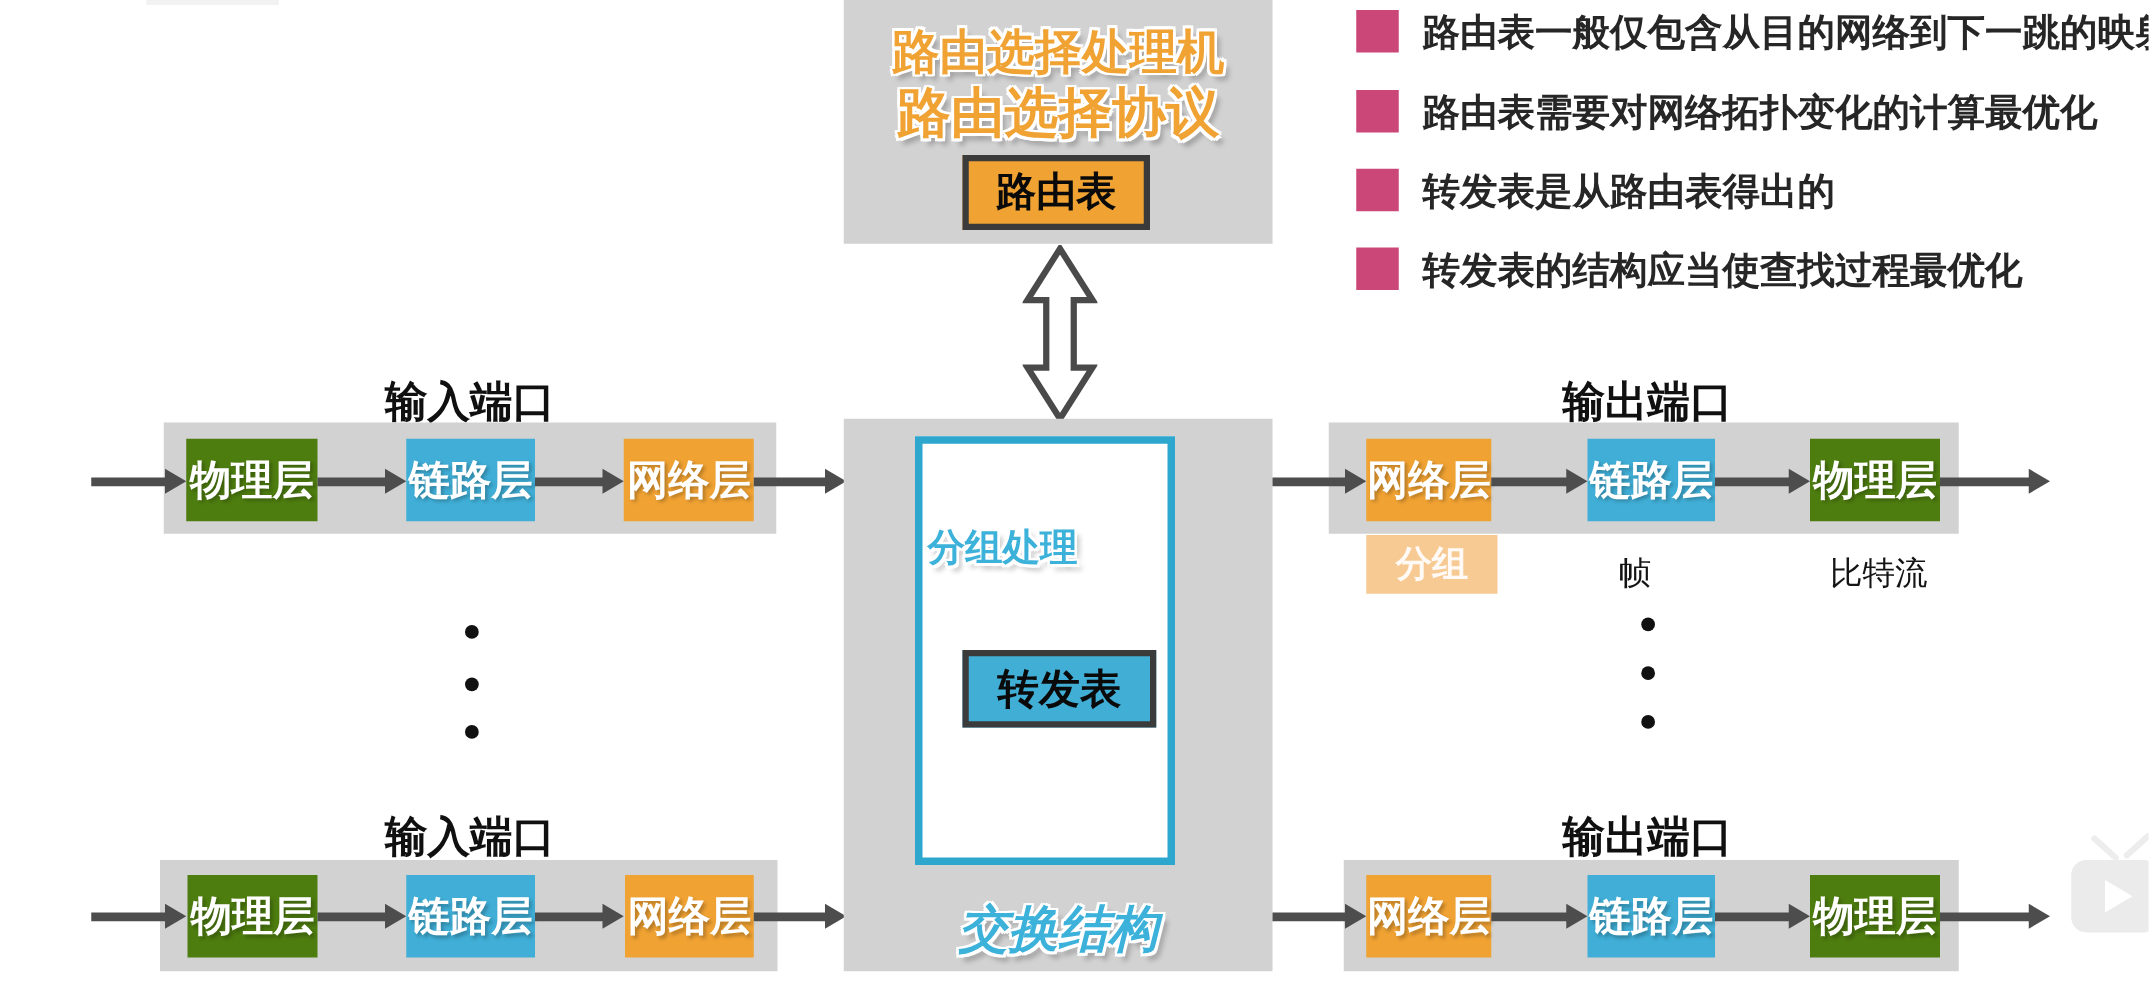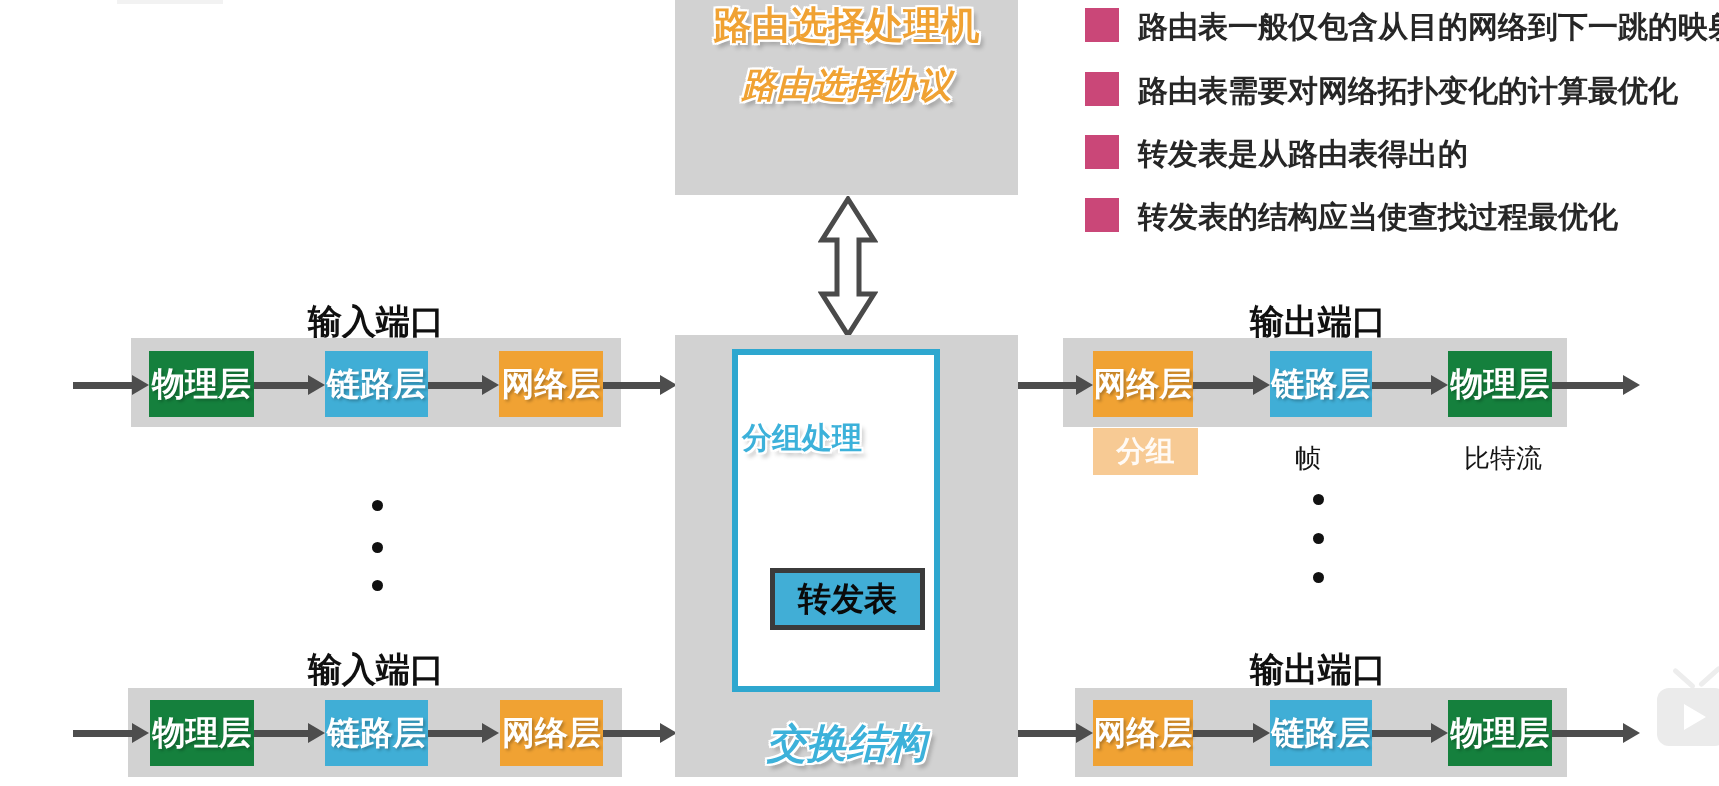--- a/index.html
+++ b/index.html
@@ -4,21 +4,21 @@
 <style>
   html,body{margin:0;padding:0;background:#fff;}
   #stage{position:relative;width:1719px;height:786px;background:#ffffff;overflow:hidden;
          font-family:"Liberation Sans","DejaVu Sans",sans-serif;}
   .abs{position:absolute;}
   .panel{position:absolute;background:#d2d2d2;}
   .gbar{position:absolute;background:#d2d2d2;}
   .port-title{position:absolute;width:160px;text-align:center;font-size:34px;font-weight:bold;color:#101010;}
   .layerbox{position:absolute;height:66px;display:flex;align-items:center;justify-content:center;
             color:#ffffff;font-size:33px;font-weight:bold;text-shadow:2px 2px 3px rgba(0,0,0,0.25);}
-  .green{background:#15803d;font-family:Liberation Mono, monospace;} .blue{background:#40aed6;} .orange{background:#f0a233;}
+  .green{background:#4d7c0f;font-family:Liberation Mono, monospace;} .blue{background:#40aed6;} .orange{background:#f0a233;}
   .harrow{position:absolute;height:7px;background:#4d4d4d;}
   .harrow::after{content:'';position:absolute;right:-16px;top:-7px;width:0;height:0;
                  border-left:17px solid #4d4d4d;border-top:10px solid transparent;border-bottom:10px solid transparent;}
   .outline-orange{color:#f0a233;text-shadow:-2px -2px 0 #fff,2px -2px 0 #fff,-2px 2px 0 #fff,2px 2px 0 #fff,
                   -2px 0 0 #fff,2px 0 0 #fff,0 -2px 0 #fff,0 2px 0 #fff,4px 5px 4px rgba(0,0,0,0.25);}
   .outline-blue{color:#3cb1da;text-shadow:-2px -2px 0 #fff,2px -2px 0 #fff,-2px 2px 0 #fff,2px 2px 0 #fff,
                 -2px 0 0 #fff,2px 0 0 #fff,0 -2px 0 #fff,0 2px 0 #fff,4px 5px 4px rgba(0,0,0,0.25);}
   .titlebox{position:absolute;width:343px;left:675px;text-align:center;font-weight:bold;}
   .tablebox{position:absolute;box-sizing:border-box;border:5px solid #3b3b3b;display:flex;
             align-items:center;justify-content:center;font-weight:bold;color:#0a0a0a;}
@@ -38,22 +38,25 @@
            border-top:13px solid transparent;border-bottom:13px solid transparent;}
 </style>
 </head>
 <body>
 
 <div id="stage">
 
   <div class="abs" style="left:117px;top:0;width:106px;height:4px;background:#f2f2f2;"></div>
 
   <div class="panel" style="left:675px;top:0;width:343px;height:195px;"></div>
-  <div class="titlebox outline-orange" style="top:0;font-size:38px;">路由选择处理机</div>
-  <div class="titlebox outline-orange" style="top:62px;font-size:35px;font-style:italic;">路由选择协议</div>
+  <div class="titlebox outline-orange" style="top:16px;font-size:38px;">路由选择处理机</div>
+  <div class="titlebox outline-orange" style="top:62px;font-size:43px;">路由选择协议</div>
+  <div class="tablebox" style="left:770px;top:124px;width:150px;height:60px;background:#f0a233;font-size:32px;">
+    <span>路由表</span>
+  </div>
 
   <svg class="abs" style="left:818px;top:196px;" width="60" height="142" viewBox="0 0 60 142">
     <polygon points="30,3 56,44 41,44 41,98 56,98 30,139 4,98 19,98 19,44 4,44" fill="#ffffff" stroke="#4a4a4a" stroke-width="5" stroke-linejoin="miter"></polygon>
   </svg>
 
   <div>
     <div class="note-square" style="top:8px;"></div>
     <div class="note-text" style="top:10px;">路由表一般仅包含从目的网络到下一跳的映射</div>
     <div class="note-square" style="top:72px;"></div>
     <div class="note-text" style="top:74px;">路由表需要对网络拓扑变化的计算最优化</div>
@@ -85,21 +88,21 @@
   <div class="layerbox green" style="left:150px;top:700px;width:104px;">物理层</div>
   <div class="harrow" style="left:254px;top:730px;width:55px;"></div>
   <div class="layerbox blue" style="left:325px;top:700px;width:103px;">链路层</div>
   <div class="harrow" style="left:428px;top:730px;width:55px;"></div>
   <div class="layerbox orange" style="left:500px;top:700px;width:103px;">网络层</div>
   <div class="harrow" style="left:603px;top:730px;width:58px;"></div>
 
   <div class="panel" style="left:675px;top:335px;width:343px;height:442px;"></div>
   <div class="inner-white"></div>
   <div class="abs outline-blue" style="left:703px;top:418px;width:198px;text-align:center;font-size:30px;font-weight:bold;">分组处理</div>
-  <div class="tablebox" style="left:770px;top:520px;width:155px;height:62px;background:#41aed6;font-size:33px;margin-top:48px;">
+  <div class="tablebox" style="left:770px;top:520px;width:155px;height:62px;background:#41aed6;font-size:33px;">
     <span>转发表</span>
   </div>
   <div class="titlebox outline-blue" style="top:716px;font-size:40px;font-style:italic;">交换结构</div>
 
   <div class="port-title" style="left:1238px;top:299px;">输出端口</div>
   <div class="gbar" style="left:1063px;top:338px;width:504px;height:89px;"></div>
   <div class="harrow" style="left:1018px;top:382px;width:59px;"></div>
   <div class="layerbox orange" style="left:1093px;top:351px;width:100px;">网络层</div>
   <div class="harrow" style="left:1193px;top:382px;width:61px;"></div>
   <div class="layerbox blue" style="left:1270px;top:351px;width:102px;">链路层</div>

